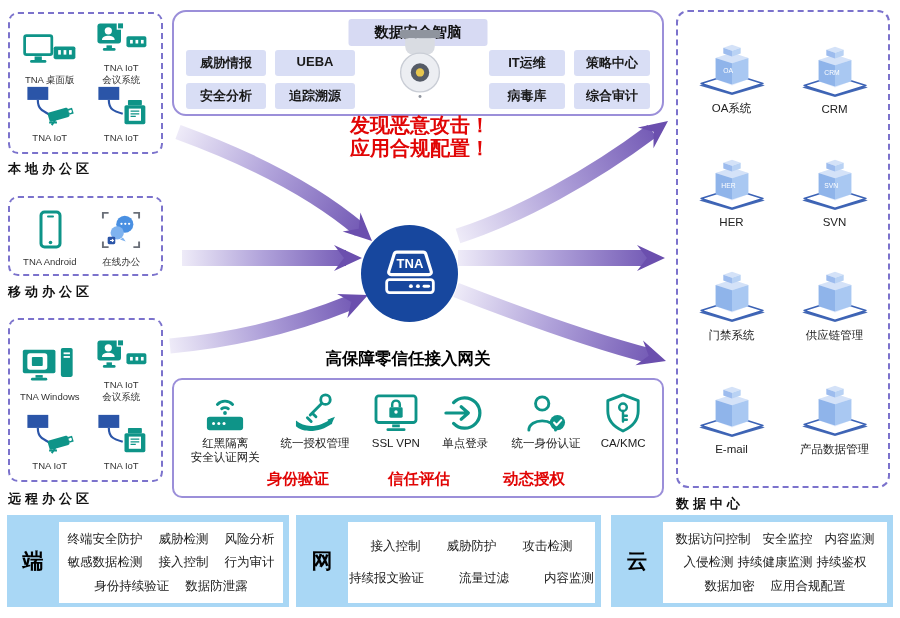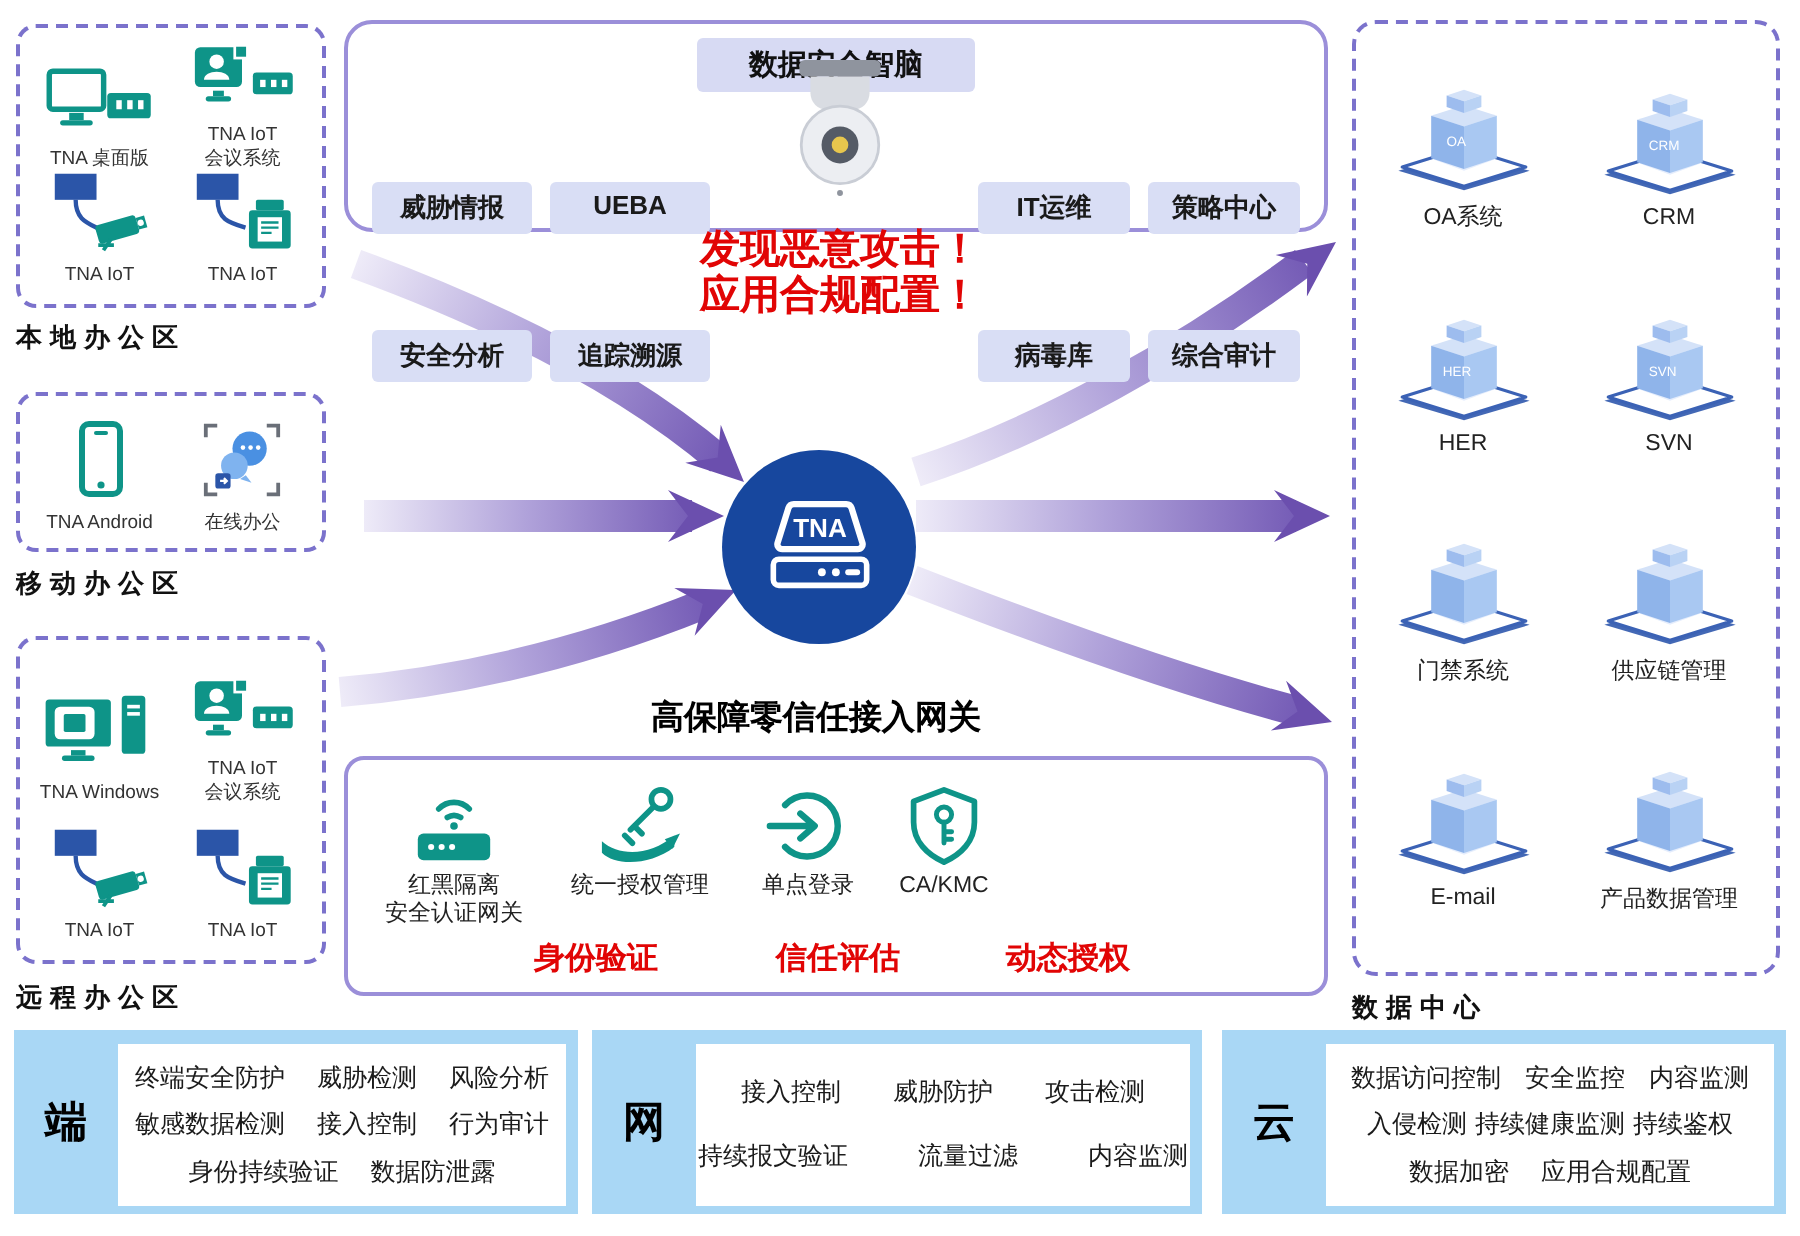--- a/index.html
+++ b/index.html
@@ -15,21 +15,21 @@
   .zitem{display:flex;flex-direction:column;align-items:center;justify-content:flex-end;}
   .zlabel{font-size:9.5px;color:#333;text-align:center;white-space:pre-line;line-height:1.25;margin-top:6px;}
 
   
   .brain{left:172px;top:10px;width:492px;height:106px;border:2px solid #9b8fd9;
          border-radius:14px;box-sizing:border-box;background:#fff;}
   .brain-title{left:50%;transform:translateX(-50%);top:7px;background:#d7daf3;border-radius:3px;
          font-weight:bold;font-size:14.5px;color:#111;padding:4px 26px;white-space:nowrap;}
   .chips{display:grid;grid-template-columns:auto auto;gap:7px 9px;}
   .chip{background:#d9def5;border-radius:3px;font-size:13px;font-weight:600;color:#1a1a1a;
-        padding:4px 0;text-align:center;min-width:80px;margin-top:41px;}
+        padding:4px 0;text-align:center;min-width:80px;}
   .chips-left{left:12px;top:38px;}
   .chips-right{right:12px;top:38px;}
   .chips-right .chip{min-width:76px;}
 
   .alert{left:260px;top:114px;width:320px;text-align:center;color:#e10505;
          font-weight:bold;font-size:20px;line-height:1.15;}
 
   
   .gw-circle{left:361px;top:225px;width:97px;height:97px;border-radius:50%;
              background:#17479e;display:flex;align-items:center;justify-content:center;}
@@ -336,26 +336,50 @@
         <circle cx="34" cy="7" r="5" fill="none" stroke="#0e9488" stroke-width="3"></circle>
         <path d="M30 11 L18 23 M20 21 L24 25 M15 26 L19 30" stroke="#0e9488" stroke-width="3" stroke-linecap="round"></path>
         <path d="M3 29 C12 37 28 37 41 26 L41 32 C28 42 10 42 3 35 Z" fill="#0e9488"></path>
         <path d="M36 28 L44 25 L40 33 Z" fill="#0e9488"></path>
       </svg>
     </div>
     <div class="flabel">统一授权管理</div>
   </div>
   <div class="fcol" style="width:72px;">
     <div class="ficon">
+      <svg width="44" height="40" viewBox="0 0 46 42">
+        <rect x="2" y="3" width="42" height="28" rx="3" fill="none" stroke="#0e9488" stroke-width="3"></rect>
+        <rect x="16" y="15" width="14" height="11" rx="1.5" fill="#0e9488"></rect>
+        <path d="M19 15 v-3 a4 4 0 0 1 8 0 v3" stroke="#0e9488" stroke-width="2.6" fill="none"></path>
+        <circle cx="23" cy="20" r="1.8" fill="#fff"></circle>
+        <rect x="19" y="33" width="8" height="3" fill="#0e9488"></rect>
+        <rect x="13" y="37" width="20" height="3" rx="1.5" fill="#0e9488"></rect>
+      </svg>
+    </div>
+    <div class="flabel">SSL VPN</div>
+  </div>
+  <div class="fcol" style="width:72px;">
+    <div class="ficon">
       <svg width="42" height="40" viewBox="0 0 44 42">
         <path d="M10 10 a16 16 0 1 1 0 22" stroke="#0e9488" stroke-width="3.4" fill="none" stroke-linecap="round"></path>
         <path d="M2 21 H24 M18 14.5 L25.5 21 L18 27.5" stroke="#0e9488" stroke-width="3.4" fill="none" stroke-linecap="round" stroke-linejoin="round"></path>
       </svg>
     </div>
     <div class="flabel">单点登录</div>
+  </div>
+  <div class="fcol" style="width:96px;">
+    <div class="ficon">
+      <svg width="44" height="40" viewBox="0 0 46 42">
+        <circle cx="19" cy="11" r="7" fill="none" stroke="#0e9488" stroke-width="3"></circle>
+        <path d="M5 39 C5 26 33 26 33 39" fill="none" stroke="#0e9488" stroke-width="3" stroke-linecap="round"></path>
+        <circle cx="35" cy="31" r="8" fill="#0e9488"></circle>
+        <path d="M31.5 31 L34 33.8 L39 28.5" stroke="#fff" stroke-width="2.2" fill="none" stroke-linecap="round" stroke-linejoin="round"></path>
+      </svg>
+    </div>
+    <div class="flabel">统一身份认证</div>
   </div>
   <div class="fcol" style="width:64px;">
     <div class="ficon">
       <svg width="38" height="40" viewBox="0 0 40 42">
         <path d="M20 2 L36 8 V19 C36 29 29 36 20 40 C11 36 4 29 4 19 V8 Z" fill="none" stroke="#0e9488" stroke-width="3" stroke-linejoin="round"></path>
         <circle cx="20" cy="15" r="4" fill="none" stroke="#0e9488" stroke-width="2.6"></circle>
         <path d="M20 19 V30 M20 24 H24 M20 28 H24" stroke="#0e9488" stroke-width="2.6" stroke-linecap="round"></path>
       </svg>
     </div>
     <div class="flabel">CA/KMC</div>

